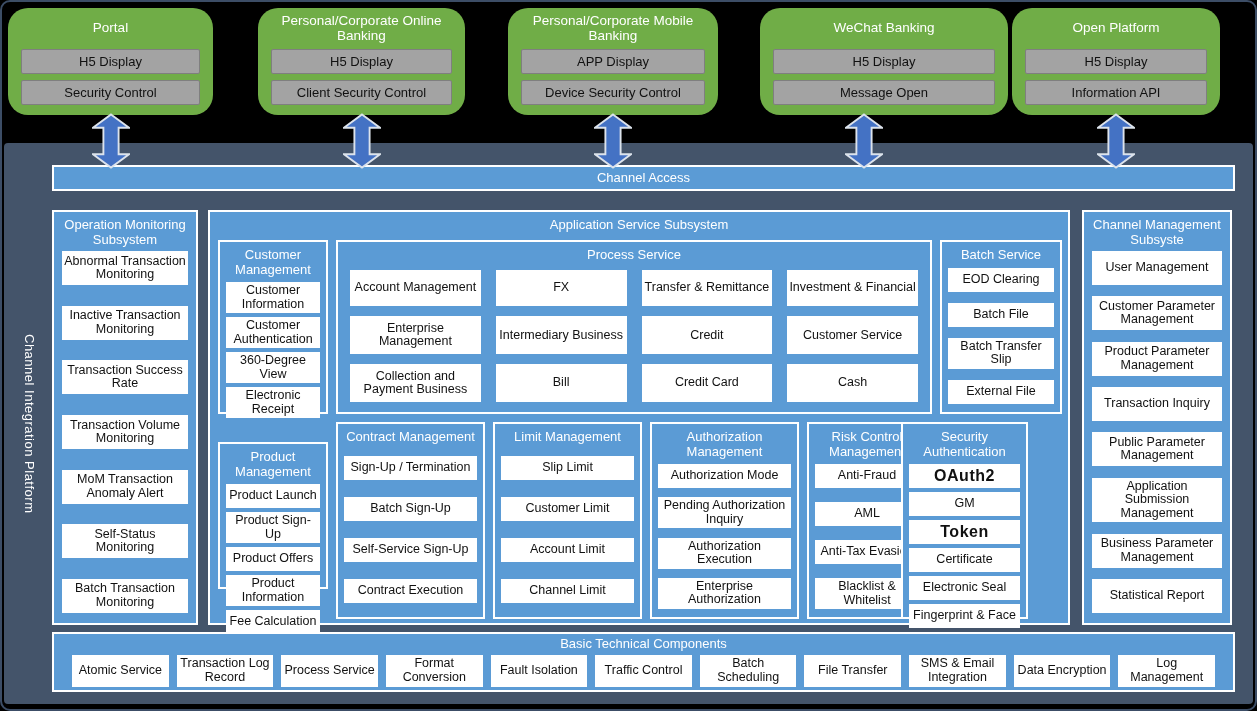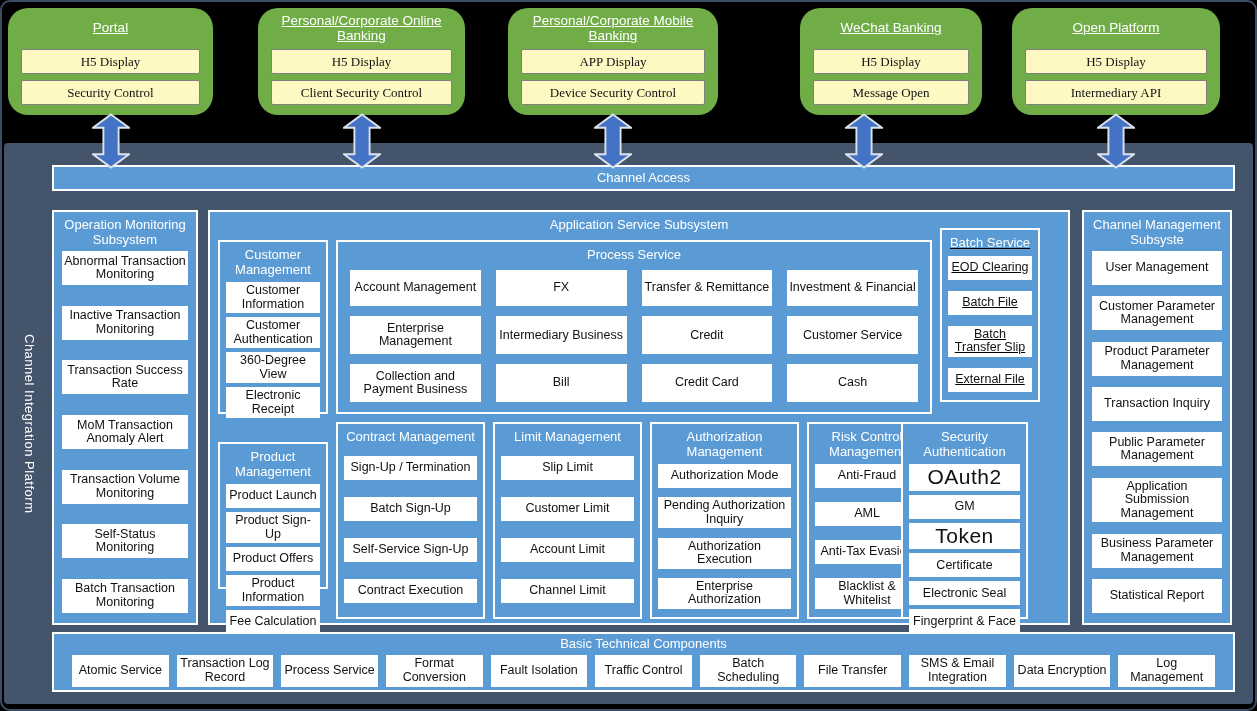--- a/index.html
+++ b/index.html
@@ -4,23 +4,23 @@
 <style>
   html,body{margin:0;padding:0;background:#000;}
   *{box-sizing:border-box;font-family:"Liberation Sans",sans-serif;}
   #canvas{position:relative;width:1257px;height:711px;background:#000;overflow:hidden;margin:0 auto;}
   #frame{position:absolute;inset:0;border:2px solid #3c4d66;border-radius:10px;pointer-events:none;z-index:60;}
 
   
   .green-box{position:absolute;top:8px;height:107px;background:#70AD47;border-radius:20px;
              display:flex;flex-direction:column;padding:5px 13px 10px;}
   .green-title{min-height:30px;display:flex;align-items:center;justify-content:center;text-align:center;
-               color:#fff;font-size:13.5px;line-height:1.12;text-decoration:underline;}
-  .green-item{height:31px;margin-top:6px;background:#fef9c3;border:1px solid #7f7f7f;border-radius:2px;
-              display:flex;align-items:center;justify-content:center;font-size:13px;color:#111;font-family:Liberation Serif, serif;}
+               color:#fff;font-size:13.5px;line-height:1.12;}
+  .green-item{height:31px;margin-top:6px;background:#a3a3a3;border:1px solid #7f7f7f;border-radius:2px;
+              display:flex;align-items:center;justify-content:center;font-size:13px;color:#111;}
 
   
   .arrow{position:absolute;top:113px;width:38px;height:56px;z-index:40;}
 
   
   #slate{position:absolute;left:4px;top:143px;width:1249px;height:561px;background:#44546A;border-radius:4px;}
   #vlabel{position:absolute;left:14px;top:143px;height:561px;width:30px;display:flex;align-items:center;justify-content:center;
           writing-mode:vertical-rl;color:#fff;font-size:13px;letter-spacing:.5px;}
 
   .panel{position:absolute;background:#5B9BD5;border:2px solid #fff;}
@@ -41,21 +41,21 @@
   #app-service{left:208px;top:210px;width:862px;height:415px;}
   #app-title{position:absolute;left:0;right:0;top:6px;}
   .sub{position:absolute;background:#5B9BD5;border:2px solid #fff;display:flex;flex-direction:column;padding:4px 6px 8px;}
   .sub .sec-title{margin:2px 0 5px;}
   .sub-items{flex:1;display:flex;flex-direction:column;justify-content:space-between;gap:4px;}
   .sub-items .wbox{min-height:24px;}
 
   #proc-grid{flex:1;display:grid;grid-template-columns:repeat(4,1fr);column-gap:15px;row-gap:10px;padding:2px 6px 2px;}
   #proc-grid .wbox{min-height:30px;}
 
-  .alt-font{font-size:21px;letter-spacing:.5px;}
+  .alt-font{font-size:16px;letter-spacing:.5px;font-weight:bold;}
 
   
   #basic{left:52px;top:632px;width:1183px;height:60px;display:flex;flex-direction:column;padding:3px 18px 6px;}
   #basic .sec-title{margin-bottom:3px;}
   #basic-items{flex:1;display:flex;gap:8px;}
   #basic-items .wbox{flex:1;min-height:32px;}
 </style>
 </head>
 <body>
 
@@ -69,29 +69,29 @@
   <div class="green-box" style="left:258px;width:207px;">
     <div class="green-title">Personal/Corporate Online Banking</div>
     <div class="green-item">H5  Display</div>
     <div class="green-item">Client Security Control</div>
   </div>
   <div class="green-box" style="left:508px;width:210px;">
     <div class="green-title">Personal/Corporate Mobile Banking</div>
     <div class="green-item">APP  Display</div>
     <div class="green-item">Device Security Control</div>
   </div>
-  <div class="green-box" style="left:800px;width:182px;">
+  <div class="green-box" style="left:760px;width:248px;">
     <div class="green-title">WeChat Banking</div>
     <div class="green-item">H5  Display</div>
     <div class="green-item">Message Open</div>
   </div>
   <div class="green-box" style="left:1012px;width:208px;">
     <div class="green-title">Open Platform</div>
     <div class="green-item">H5  Display</div>
-    <div class="green-item">Intermediary API</div>
+    <div class="green-item">Information API</div>
   </div>
 
   <svg class="arrow" style="left:92px;" viewBox="0 0 40 58">
       <polygon points="20,1 39,15 28,15 28,43 39,43 20,57 1,43 12,43 12,15 1,15" fill="#4472C4" stroke="#DCE3EC" stroke-width="2"></polygon>
     </svg>
   <svg class="arrow" style="left:343px;" viewBox="0 0 40 58">
       <polygon points="20,1 39,15 28,15 28,43 39,43 20,57 1,43 12,43 12,15 1,15" fill="#4472C4" stroke="#DCE3EC" stroke-width="2"></polygon>
     </svg>
   <svg class="arrow" style="left:594px;" viewBox="0 0 40 58">
       <polygon points="20,1 39,15 28,15 28,43 39,43 20,57 1,43 12,43 12,15 1,15" fill="#4472C4" stroke="#DCE3EC" stroke-width="2"></polygon>
@@ -109,22 +109,22 @@
   <div class="panel" id="channel-access">
     <span class="sec-title">Channel Access</span>
   </div>
 
   <div class="panel side-col" style="left:52px;top:210px;width:146px;height:415px;">
     <div class="sec-title">Operation Monitoring Subsystem</div>
     <div class="side-items">
       <div class="wbox">Abnormal Transaction Monitoring</div>
       <div class="wbox">Inactive Transaction Monitoring</div>
       <div class="wbox">Transaction Success Rate</div>
+      <div class="wbox">Transaction Volume Monitoring</div>
       <div class="wbox">MoM Transaction Anomaly Alert</div>
-      <div class="wbox">Transaction Volume Monitoring</div>
       <div class="wbox">Self-Status Monitoring</div>
       <div class="wbox">Batch Transaction Monitoring</div>
     </div>
   </div>
 
   <div class="panel" id="app-service">
     <div class="sec-title" id="app-title">Application Service Subsystem</div>
 
     <div class="sub" style="left:8px;top:28px;width:110px;height:174px;">
       <div class="sec-title">Customer Management</div>
@@ -147,21 +147,21 @@
         <div class="wbox">Intermediary Business</div>
         <div class="wbox">Credit</div>
         <div class="wbox">Customer Service</div>
         <div class="wbox">Collection and Payment Business</div>
         <div class="wbox">Bill</div>
         <div class="wbox">Credit Card</div>
         <div class="wbox">Cash</div>
       </div>
     </div>
 
-    <div class="sub" style="left:730px;top:16px;width:100px;height:174px;text-decoration:underline;">
+    <div class="sub" style="left:730px;top:28px;width:122px;height:174px;">
       <div class="sec-title">Batch Service</div>
       <div class="sub-items">
         <div class="wbox">EOD Clearing</div>
         <div class="wbox">Batch File</div>
         <div class="wbox">Batch Transfer Slip</div>
         <div class="wbox">External File</div>
       </div>
     </div>
 
     <div class="sub" style="left:8px;top:210px;width:110px;height:147px;margin-top:20px;">

